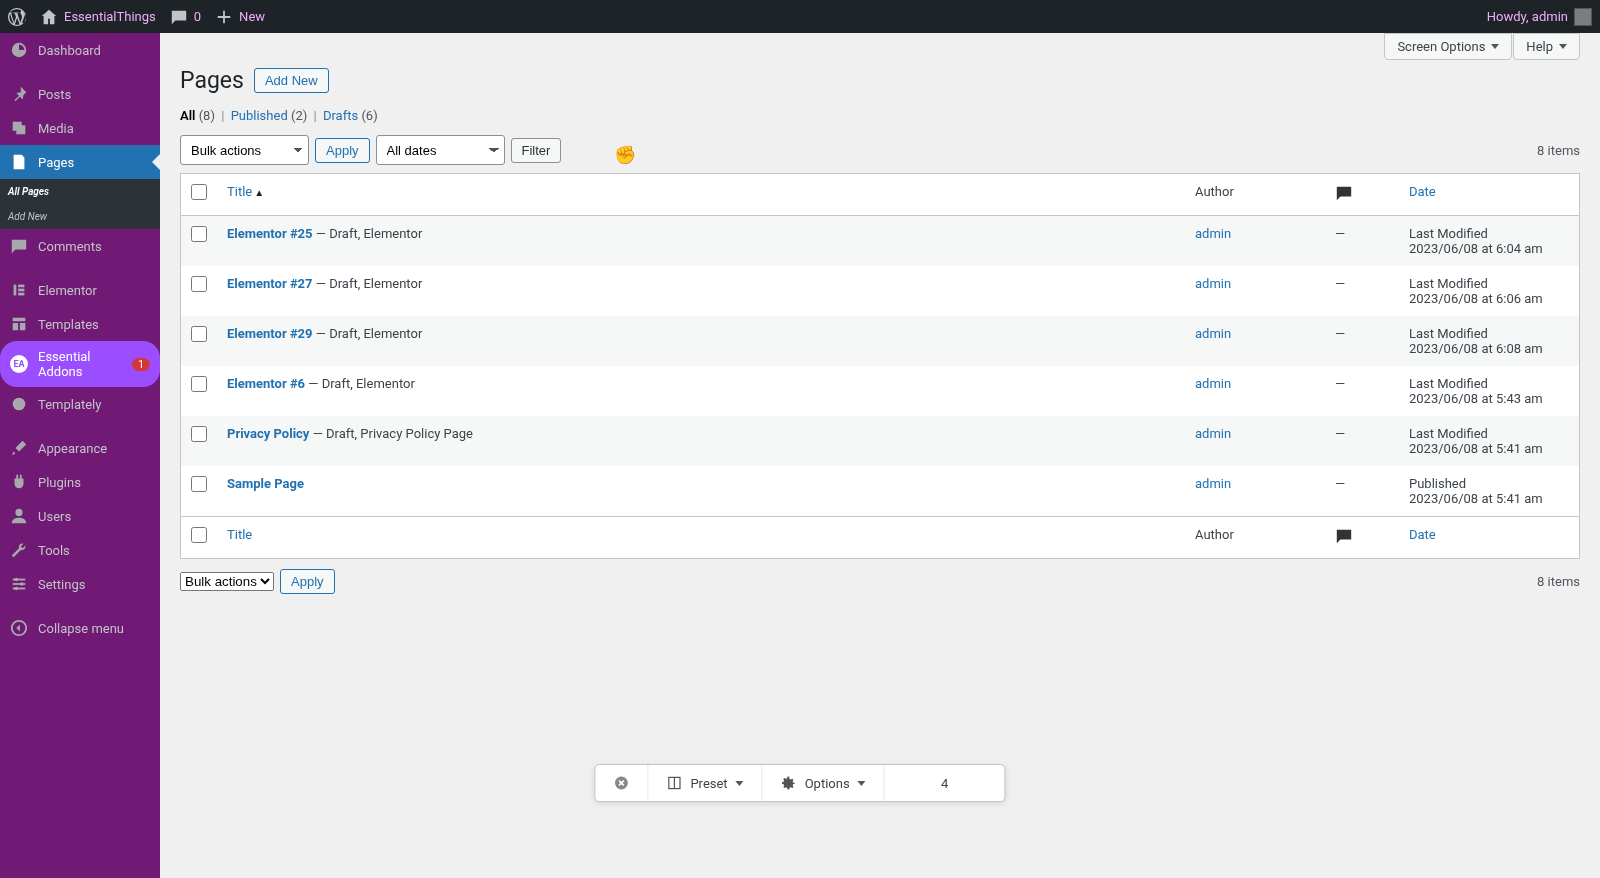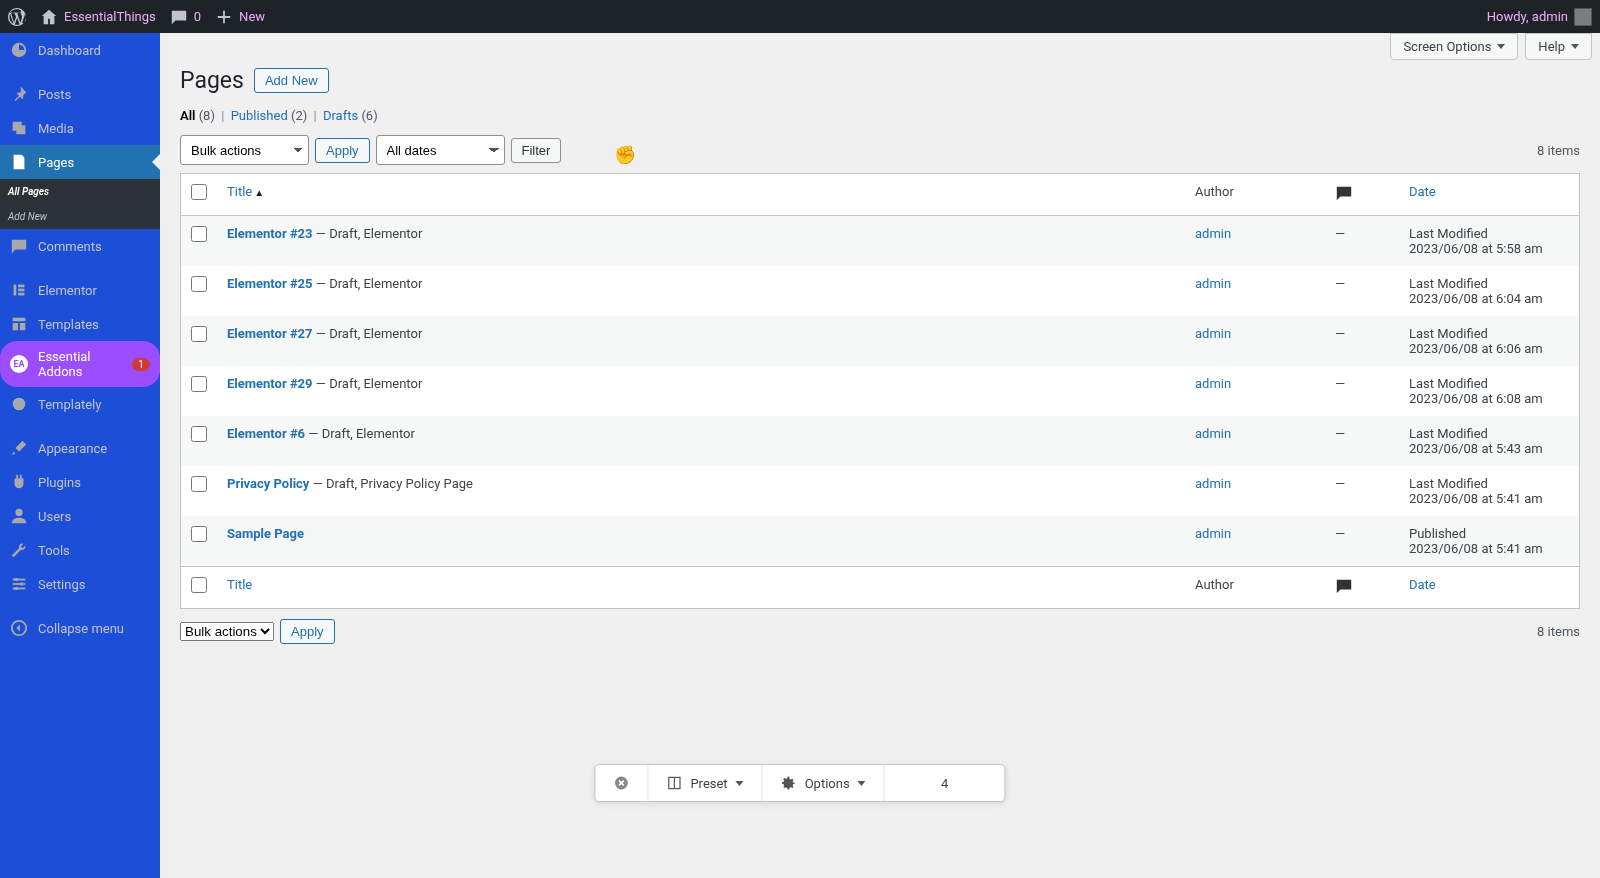--- a/index.html
+++ b/index.html
@@ -8,36 +8,36 @@
 
 
 .adminbar { background: #1d2327; color: #c3c4c7; height: 33px; display: flex; align-items: center; padding: 0 8px; font-size: 13px; }
 .adminbar .left { display: flex; align-items: center; gap: 14px; }
 .adminbar .right { margin-left: auto; display: flex; align-items: center; gap: 8px; }
 .adminbar .item { display: flex; align-items: center; gap: 6px; color: #f0abfc; cursor: pointer; }
 .adminbar svg { width: 18px; height: 18px; fill: #c3c4c7; }
 .avatar-sq { width: 18px; height: 18px; background: #7d7d7d; border: 1px solid #555; }
 
 
-.sidebar { position: absolute; top: 33px; left: 0; width: 160px; bottom: 0; background: #1d4ed8; color: #c3c4c7; }
+.sidebar { position: absolute; top: 33px; left: 0; width: 160px; bottom: 0; background: #701a75; color: #c3c4c7; }
 .sidebar .menu-item { display: flex; align-items: center; gap: 10px; padding: 8px 10px; cursor: pointer; position: relative; }
 .sidebar .menu-item svg { width: 18px; height: 18px; fill: #a7aaad; flex-shrink: 0; }
 .sidebar .menu-item.active { background: #2271b1; color: #fff; }
 .sidebar .menu-item.active svg { fill: #fff; }
 .sidebar .menu-item.active::after { content:""; position:absolute; right:0; top:50%; transform:translateY(-50%); width:0; height:0; border-top:8px solid transparent; border-bottom:8px solid transparent; border-right:8px solid #f0f0f1; }
 .sidebar .submenu { background: #2c3338; }
 .sidebar .submenu .sub-item { padding: 7px 8px; color: #c3c4c7; cursor: pointer; font-size: 10px; font-style: italic; }
 .sidebar .submenu .sub-item.active { color: #fff; font-weight: 600; }
 .sidebar .ea { background: #9b4eff; color: #fff; border-radius: 17px; }
 .sidebar .ea-circle { width: 18px; height: 18px; border-radius: 50%; background: #fff; color: #9b4eff; font-size: 9px; font-weight: 700; display: flex; align-items: center; justify-content: center; flex-shrink: 0; }
 .badge-num { background: #d63638; color: #fff; border-radius: 9px; font-size: 11px; padding: 0 5px; min-width: 18px; text-align: center; }
 
 
 .main { position: absolute; top: 33px; left: 160px; right: 0; bottom: 0; padding: 10px 20px 0 20px; }
-.topright-tabs { position: absolute; top: 0; right: 8px; display: flex; gap: 7px; }
+.topright-tabs { position: absolute; top: 0; right: 20px; display: flex; gap: 1px; }
 .topright-tabs .tab { border: 1px solid #c3c4c7; background: #f6f7f7; padding: 5px 12px; border-radius: 0 0 4px 4px; font-size: 13px; cursor: pointer; display: flex; gap: 6px; align-items: center; }
 
 .page-header { display: flex; align-items: center; gap: 10px; margin-top: 24px; margin-bottom: 14px; }
 .page-header h1 { font-size: 23px; font-weight: 400; color: #1d2327; }
 .btn { border: 1px solid #2271b1; background: #f6f7f7; color: #2271b1; padding: 4px 10px; border-radius: 3px; cursor: pointer; font-size: 13px; }
 .btn-secondary { border: 1px solid #8c8f94; color: #2c3338; background: #f6f7f7; padding: 4px 10px; border-radius: 3px; cursor: pointer; font-size: 13px; }
 .btn-top-action { border: 1px solid #2271b1; background: #f6f7f7; color: #2271b1; padding: 4px 10px; border-radius: 3px; font-size: 13px; cursor: pointer; }
 
 .subsubsub { margin-bottom: 12px; font-size: 13px; }
 .subsubsub .sep { color: #8c8f94; margin: 0 3px; }
@@ -269,27 +269,20 @@
         <th class="col-author">Author</th>
         <th class="col-comment"><svg width="18" height="18" viewBox="0 0 20 20" fill="#333">
               <path d="M2 3h16v11H6l-4 4z"></path>
             </svg></th>
         <th class="col-date"><a class="sort-link">Date</a></th>
       </tr>
     </thead>
     <tbody id="table-body">
         <tr>
     <td class="cb"><input type="checkbox" style=""></td>
-    <td><strong><a>Elementor #23</a></strong><span> — Draft, Elementor</span></td>
-    <td><a>admin</a></td>
-    <td>—</td>
-    <td>Last Modified<br>2023/06/08 at 5:58 am</td>
-        </tr>
-        <tr>
-    <td class="cb"><input type="checkbox" style=""></td>
     <td><strong><a>Elementor #25</a></strong><span> — Draft, Elementor</span></td>
     <td><a>admin</a></td>
     <td>—</td>
     <td>Last Modified<br>2023/06/08 at 6:04 am</td>
         </tr>
         <tr>
     <td class="cb"><input type="checkbox" style=""></td>
     <td><strong><a>Elementor #27</a></strong><span> — Draft, Elementor</span></td>
     <td><a>admin</a></td>
     <td>—</td>

